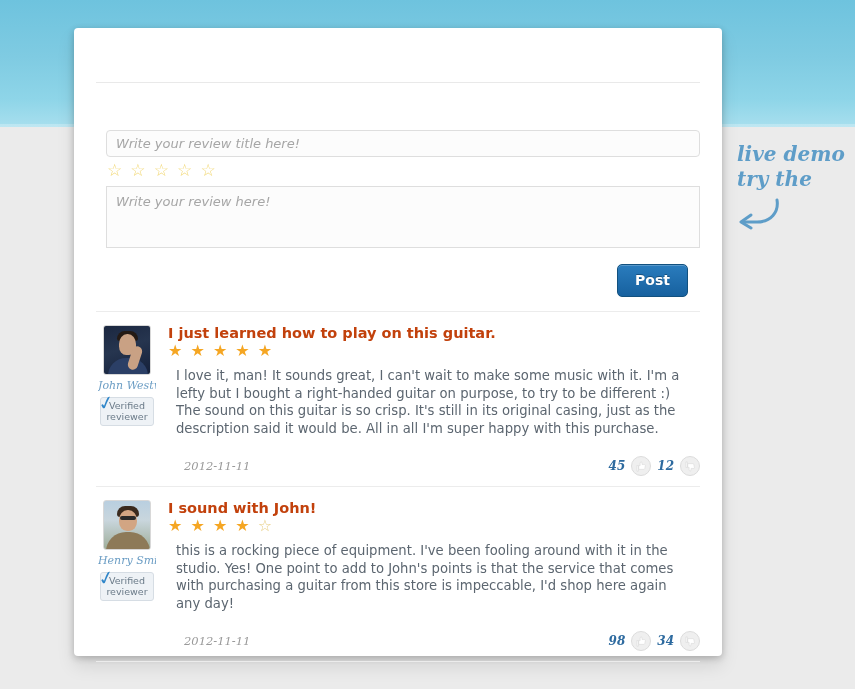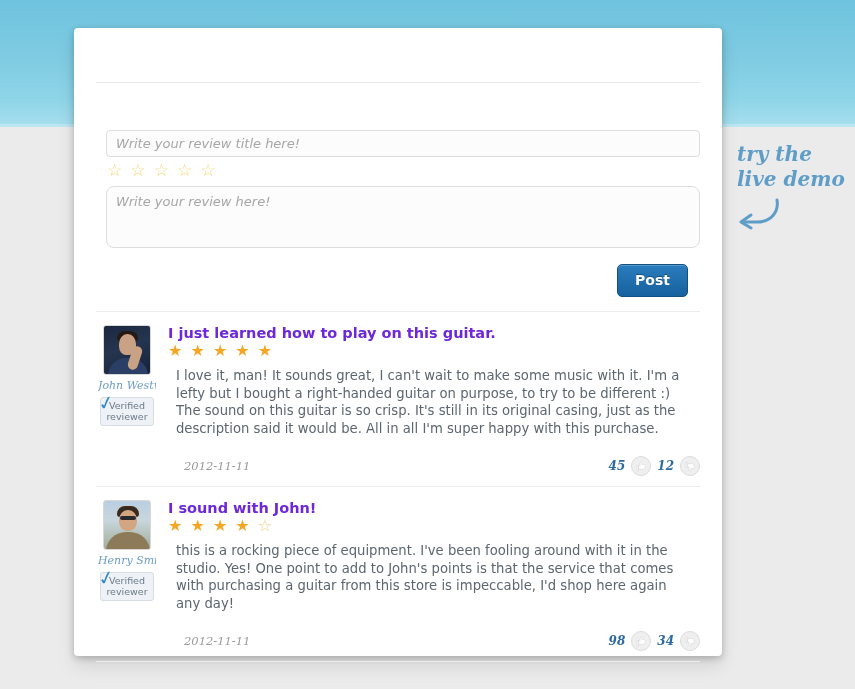--- a/index.html
+++ b/index.html
@@ -86,21 +86,21 @@
     border: 1px solid #dedede; border-radius: 4px;
     background: #fcfcfc;
     padding: 0 9px;
     font-family: "DejaVu Sans", sans-serif;
     font-size: 13px; color: #555;
     outline: none;
   }
   .txt-input::placeholder { color: #a6a6a6; font-style: italic; }
   .txt-area {
     width: 100%; height: 62px; resize: none;
-    border: 1px solid #dedede; border-radius: 8px;
+    border: 1px solid #dedede; border-radius: 0;
     background: #fcfcfc;
     padding: 7px 9px;
     font-family: "DejaVu Sans", sans-serif;
     font-size: 13px; color: #555;
     outline: none; display: block;
   }
   .txt-area::placeholder { color: #a6a6a6; font-style: italic; }
   .form-stars { padding: 5px 0 7px 1px; line-height: 1; }
   .star {
     font-size: 17px; letter-spacing: 1px; margin-right: 2px;
@@ -182,21 +182,21 @@
   }
   .badge .ribbon {
     position: absolute; left: -3px; top: -5px;
     width: 20px; height: 18px;
     color: #2f86c9; font-size: 19px; line-height: 18px;
     font-weight: bold; text-align: left;
     transform: rotate(-12deg);
   }
   .rev-right { flex: 1; padding-left: 10px; }
   .rev-title {
-    font-size: 14.5px; font-weight: bold; color: #6d28d9;
+    font-size: 14.5px; font-weight: bold; color: #c2410c;
     margin: 0 0 2px 0;
   }
   .rev-stars { line-height: 1; margin-bottom: 6px; }
   .star.full { color: #f5a623; font-size: 16px; }
   .star.blank { color: #e8cf85; font-size: 16px; }
   .rev-body {
     font-size: 13.2px; line-height: 17.5px; color: #5c6670;
     margin: 8px;
   }
   .rev-foot {
@@ -353,21 +353,21 @@
           </span>
         </span>
       </div>
     </div>
   </div>
 
   <div class="rev-divider"></div>
 </div>
 
 <div class="annot">
+  <div>live demo</div>
   <div>try the</div>
-  <div>live demo</div>
 </div>
 <div class="annot-arrow">
   <svg width="48" height="34" viewBox="0 0 48 34">
     <path d="M44 4 C46 16, 38 26, 24 26 L10 26" stroke="#5e9dc8" stroke-width="3" fill="none" stroke-linecap="round"></path>
     <path d="M18 19 L8 26 L18 32" stroke="#5e9dc8" stroke-width="3" fill="none" stroke-linecap="round" stroke-linejoin="round"></path>
   </svg>
 </div>
 
 </body></html>

